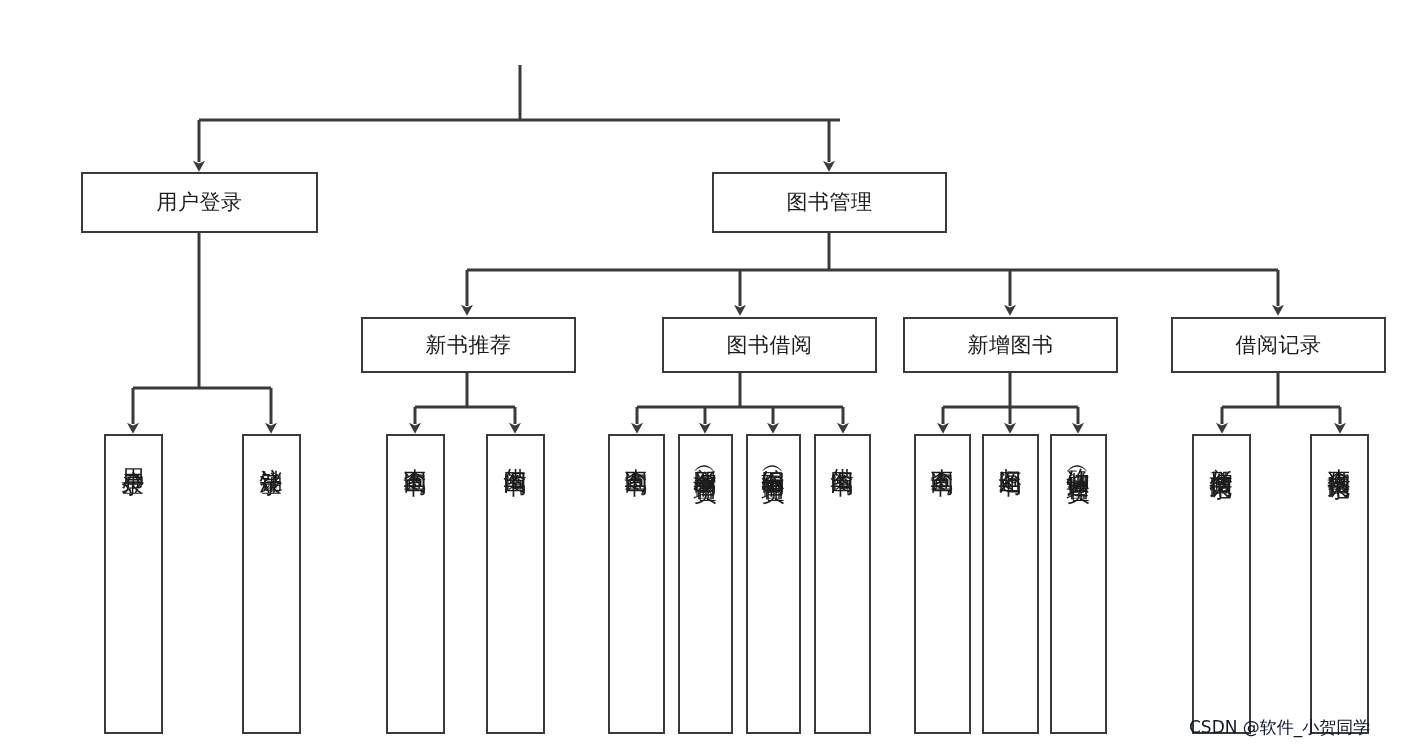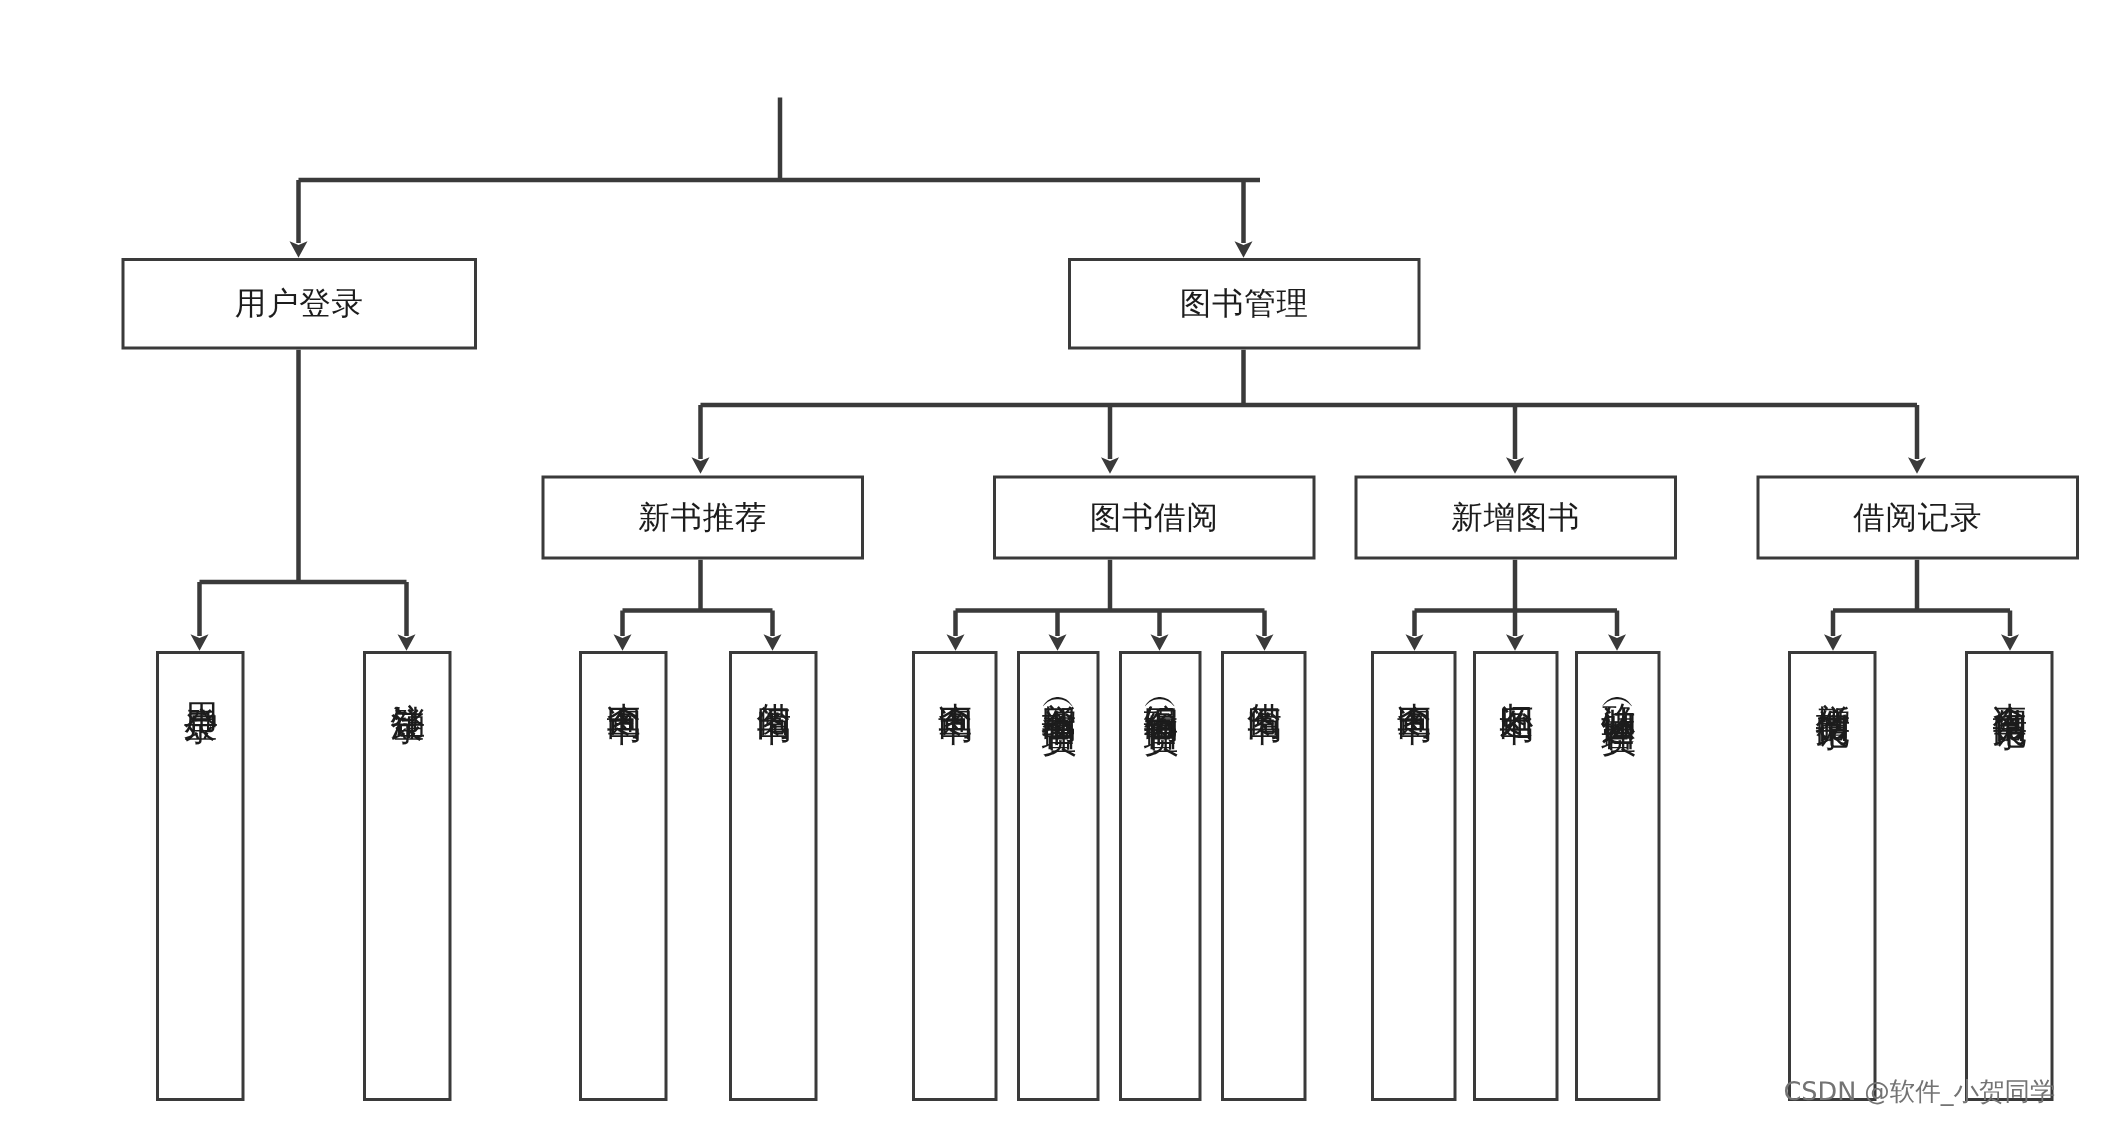--- a/index.html
+++ b/index.html
@@ -56,21 +56,21 @@
     font-size: 23px;
     line-height: 1.22;
     letter-spacing: 2px;
     white-space: nowrap;
   }
   .watermark {
     position: absolute;
     left: 1189px;
     top: 716px;
     font-size: 17px;
-    color: #737373;
+    color: #0f172a;
     white-space: nowrap;
     z-index: 3;
     font-family: "DejaVu Sans", "Liberation Sans", sans-serif;
   }
 </style>
 </head>
 <body>
 
 <div id="canvas">
 

